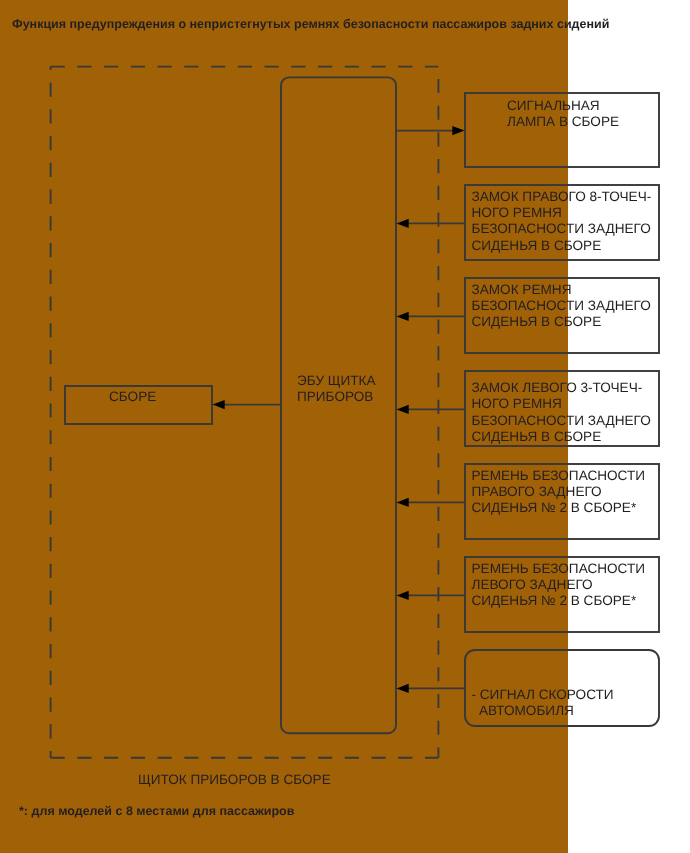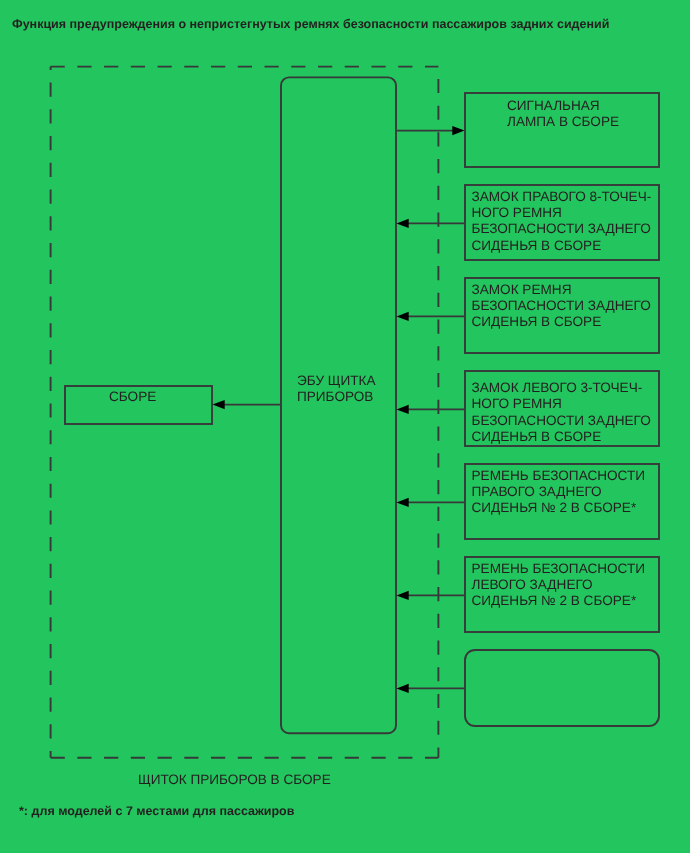--- a/index.html
+++ b/index.html
@@ -1,18 +1,18 @@
 <!DOCTYPE html>
 <html><head>
 <meta charset="utf-8">
 <title>diagram</title>
 <style>
   html,body{margin:0;padding:0;background:#ffffff;}
   body{width:690px;height:853px;font-family:"Liberation Sans",sans-serif;color:#231f20;position:relative;overflow:hidden;-webkit-font-smoothing:antialiased;text-rendering:geometricPrecision;}
-  #page{position:absolute;left:0;top:0;width:690px;height:853px;background:#22c55e;}
+  #page{position:absolute;left:0;top:0;width:568px;height:853px;background:#a16207;}
   #wires{position:absolute;left:0;top:0;width:690px;height:853px;}
   .ttl{position:absolute;left:12px;top:17px;font-size:12.5px;font-weight:bold;white-space:nowrap;transform:translateZ(0);}
   .note{position:absolute;left:19px;top:804px;font-size:12.5px;font-weight:bold;white-space:nowrap;transform:translateZ(0);}
   .enc-lbl{position:absolute;font-size:13.6px;white-space:nowrap;text-align:center;transform:translateZ(0);}
   .btx{position:absolute;font-size:13.6px;line-height:16.4px;white-space:pre;color:#231f20;transform:translateZ(0);}
 </style>
 </head>
 <body>
 
 <div id="page">
@@ -74,18 +74,20 @@
   <div class="btx" style="left:471.5px;top:380px;width:190px;">ЗАМОК ЛЕВОГО 3-ТОЧЕЧ-
 НОГО РЕМНЯ
 БЕЗОПАСНОСТИ ЗАДНЕГО
 СИДЕНЬЯ В СБОРЕ</div>
   <div class="btx" style="left:471.5px;top:467.5px;width:190px;">РЕМЕНЬ БЕЗОПАСНОСТИ
 ПРАВОГО ЗАДНЕГО
 СИДЕНЬЯ № 2 В СБОРЕ*</div>
   <div class="btx" style="left:471.5px;top:560.5px;width:190px;">РЕМЕНЬ БЕЗОПАСНОСТИ
 ЛЕВОГО ЗАДНЕГО
 СИДЕНЬЯ № 2 В СБОРЕ*</div>
+  <div class="btx" style="left:471.5px;top:686.5px;width:190px;">- СИГНАЛ СКОРОСТИ
+  АВТОМОБИЛЯ</div>
 
   <div class="enc-lbl" style="left:138px;top:766px;width:190px;margin-top:6px;">ЩИТОК ПРИБОРОВ В СБОРЕ</div>
 
-  <div class="note">*: для моделей с 7 местами для пассажиров</div>
+  <div class="note">*: для моделей с 8 местами для пассажиров</div>
 
 </div>
 
 </body></html>

